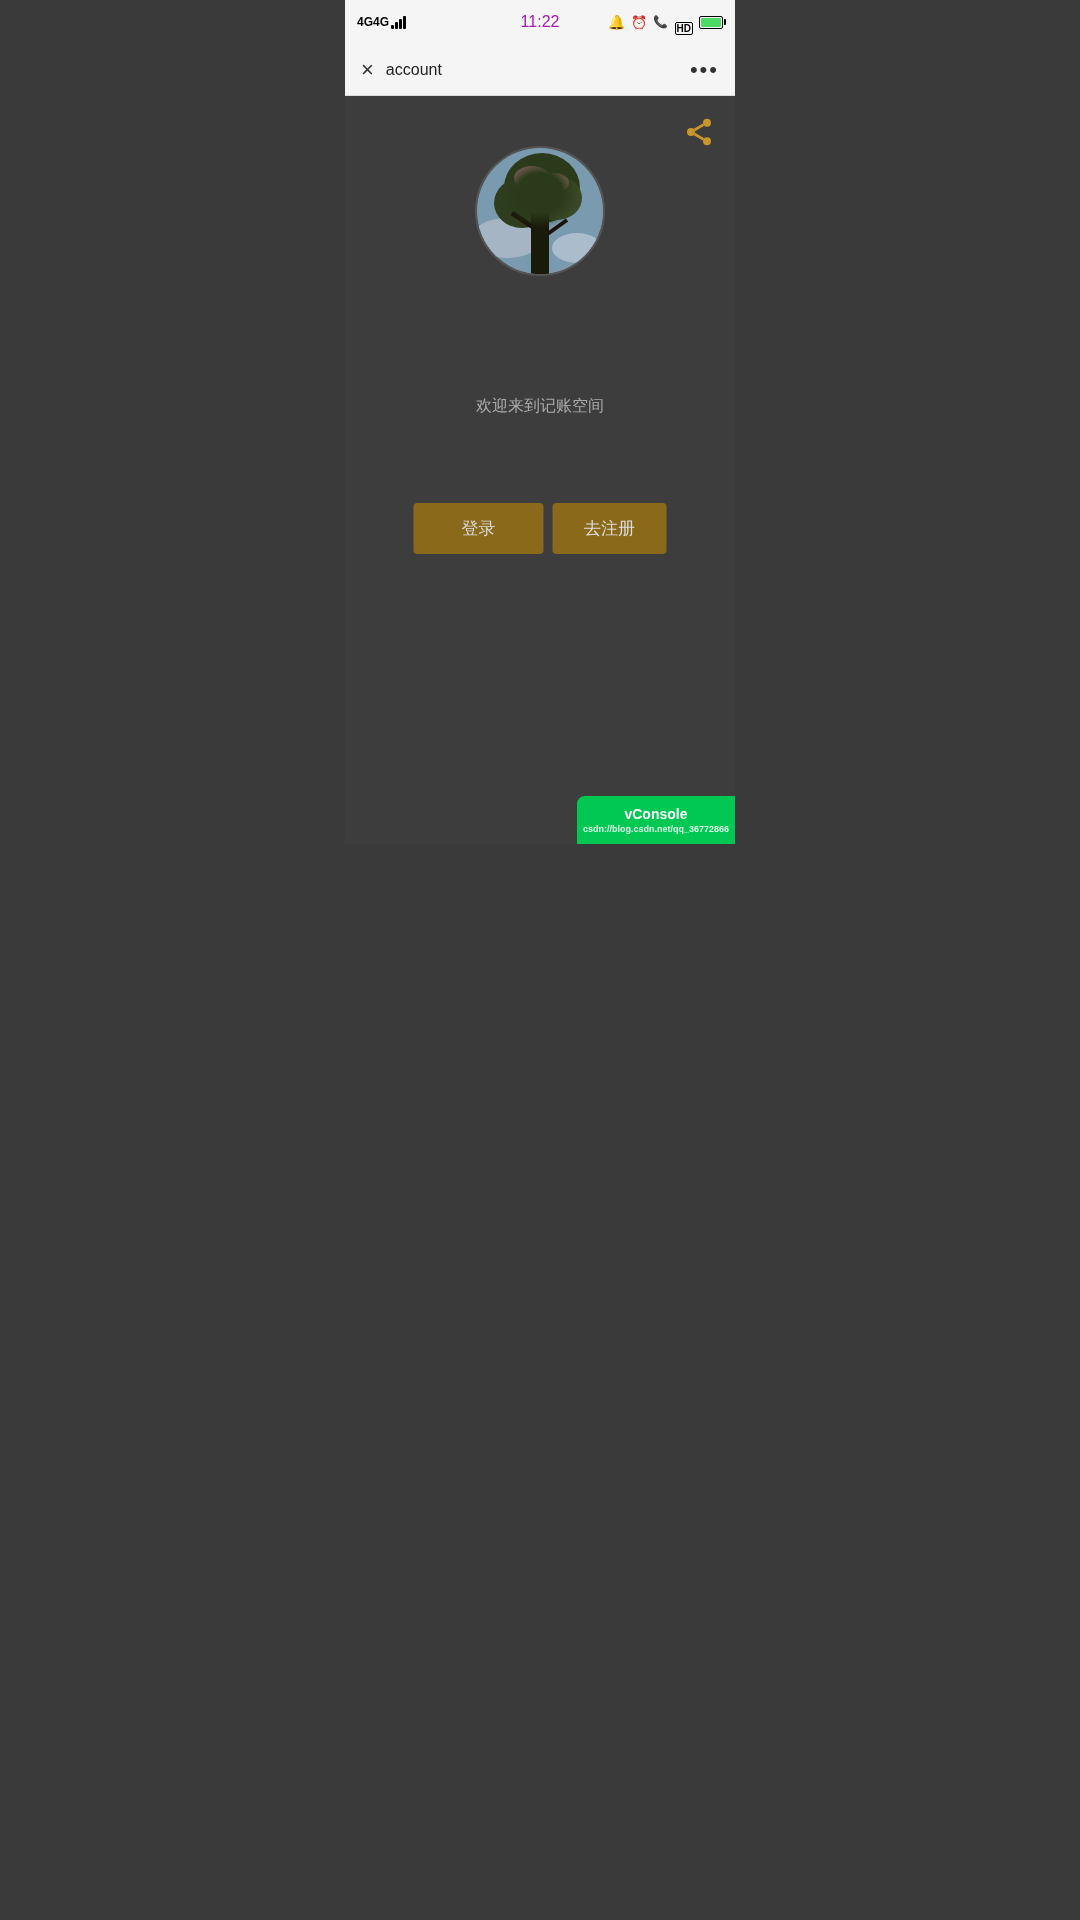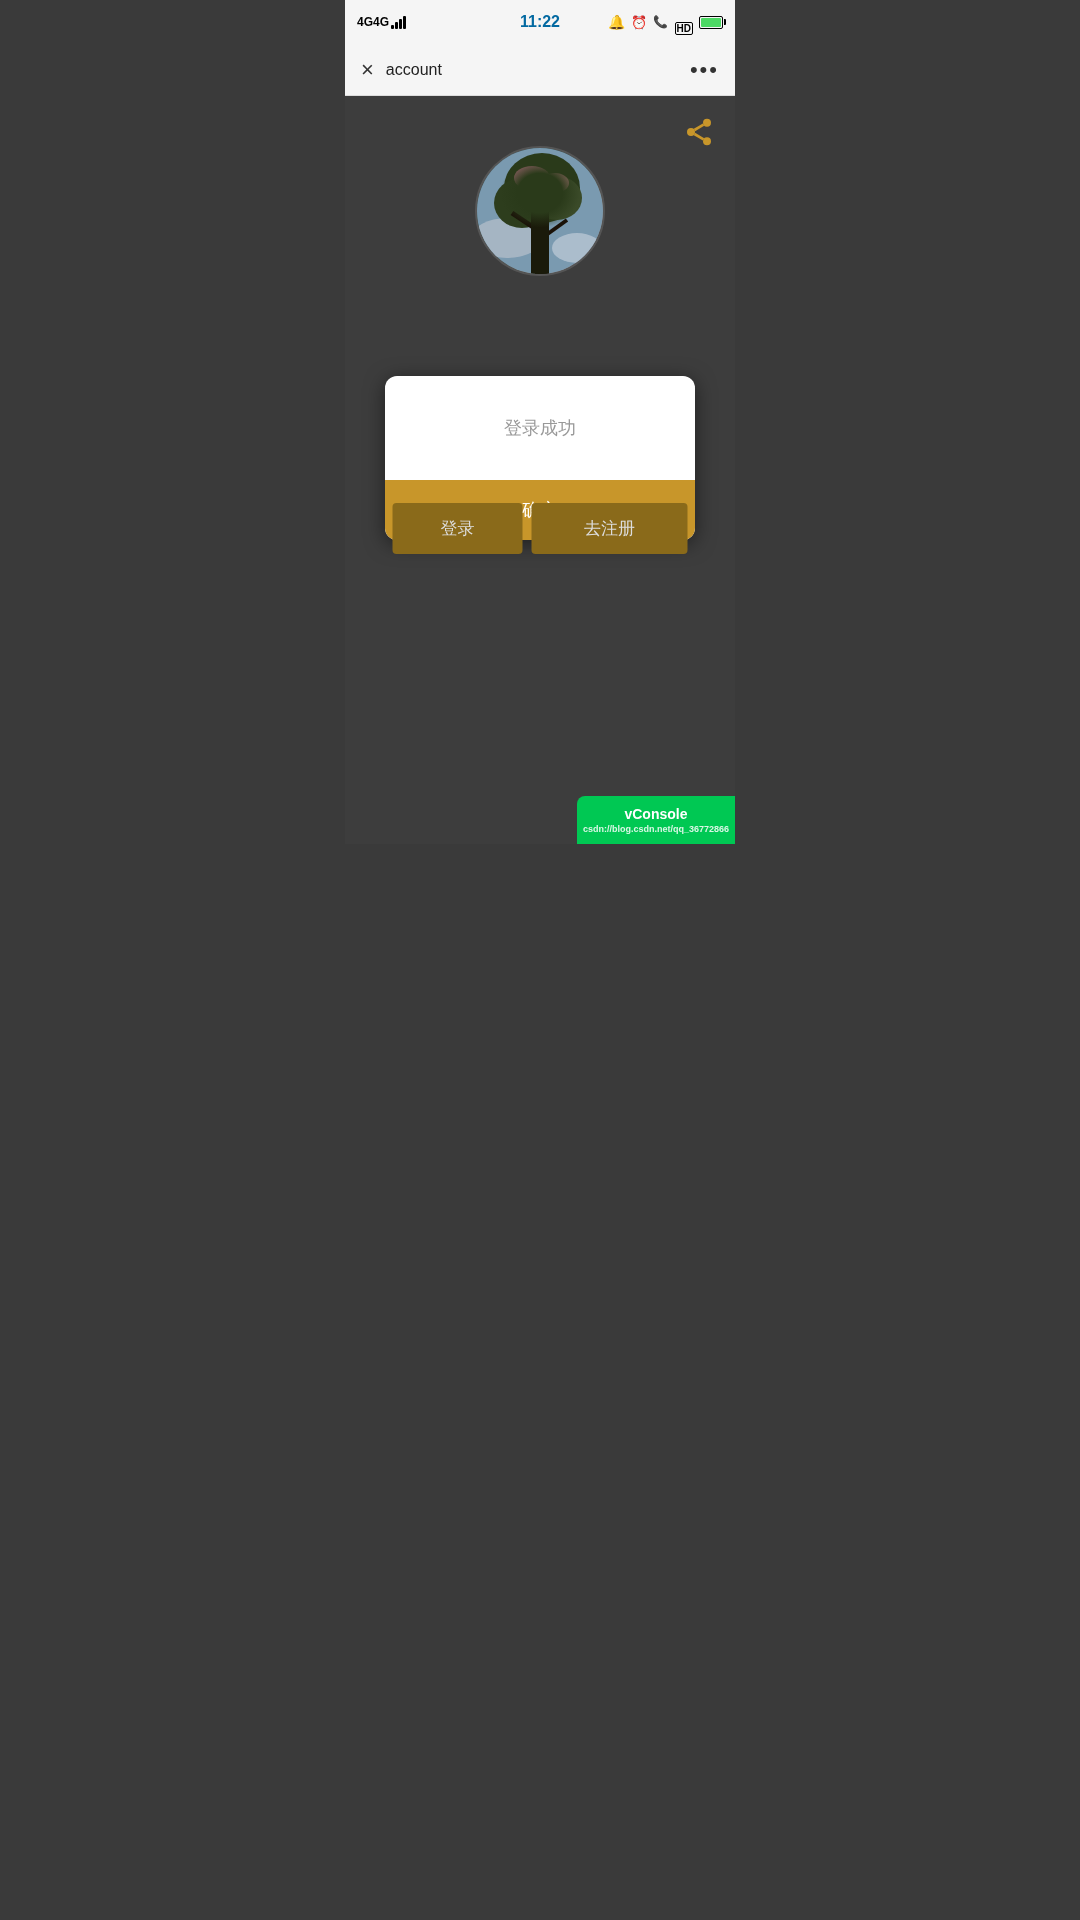--- a/index.html
+++ b/index.html
@@ -38,22 +38,22 @@
       display: flex;
       align-items: center;
       gap: 2px;
     }
 
     .status-center {
       position: absolute;
       left: 50%;
       transform: translateX(-50%);
       font-size: 16px;
-      font-weight: 700;
-      color: #0369a1;
+      font-weight: 400;
+      color: #a21caf;
     }
 
     .status-right {
       display: flex;
       align-items: center;
       gap: 6px;
     }
 
     .status-icon {
       font-size: 14px;
@@ -239,21 +239,21 @@
       background: #8a6a1a;
       color: #ddd;
       font-size: 17px;
       border: none;
       border-radius: 4px;
       cursor: pointer;
       text-align: center;
     }
 
     .btn-register {
-      width: 156px;
+      width: 114px;
       padding: 14px 0;
       background: #8a6a1a;
       color: #ddd;
       font-size: 17px;
       border: none;
       border-radius: 4px;
       cursor: pointer;
       text-align: center;
     }
 
@@ -364,26 +364,20 @@
         <rect x="58" y="75" width="14" height="55" fill="#1a1208"></rect>
 
         <line x1="65" y1="85" x2="35" y2="65" stroke="#1a1208" stroke-width="5"></line>
         <line x1="65" y1="90" x2="90" y2="72" stroke="#1a1208" stroke-width="4"></line>
       </svg>
     </div>
   </div>
 
   <div class="welcome-text">欢迎来到记账空间</div>
 
-  <div class="dialog-overlay">
-    <div class="dialog-message">
-      <span class="dialog-message-text">登录成功</span>
-    </div>
-    <button class="dialog-button">确定</button>
-  </div>
 
   <div class="action-buttons">
     <button class="btn-login">登录</button>
     <button class="btn-register">去注册</button>
   </div>
 
   <div class="vconsole-badge">
     <div>vConsole</div>
     <div class="vconsole-sub">csdn://blog.csdn.net/qq_36772866</div>
   </div>

